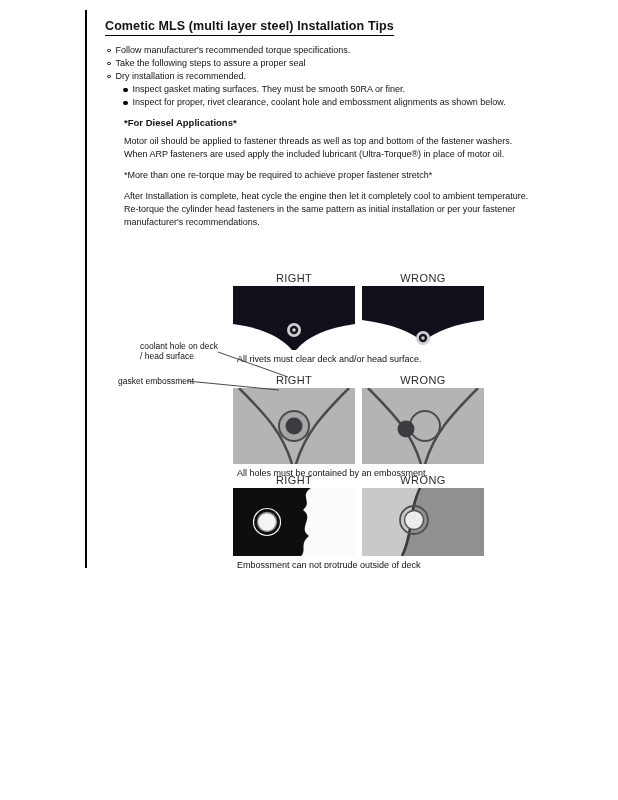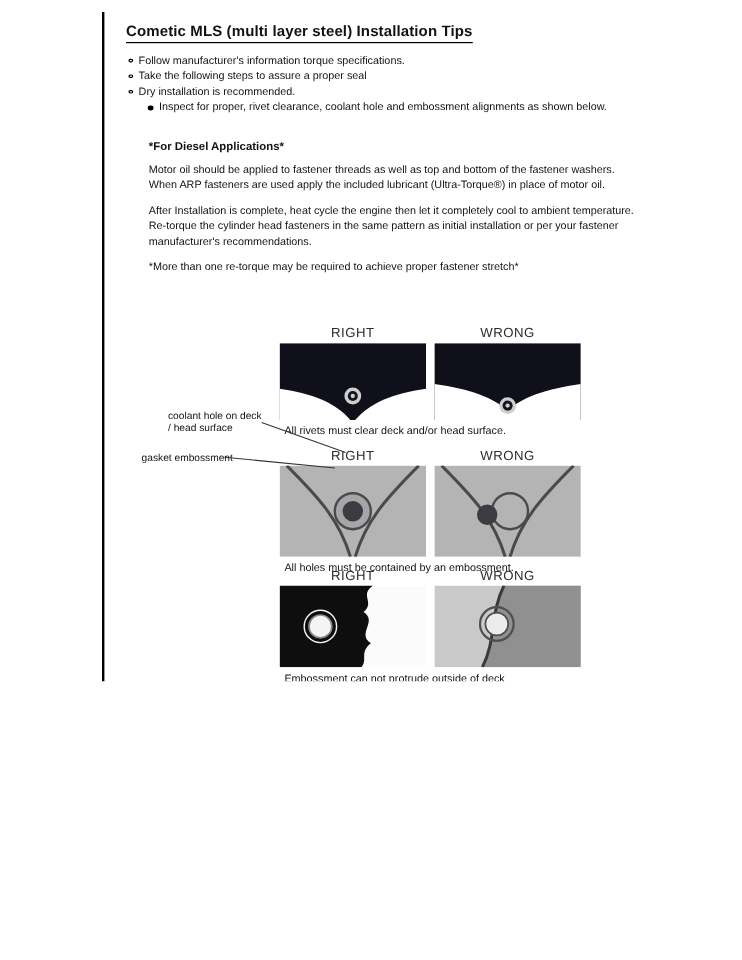--- a/index.html
+++ b/index.html
@@ -50,41 +50,45 @@
 
   <div class="left-rule"></div>
 
   <div class="title">
     <span>Cometic MLS (multi layer steel) Installation Tips</span>
   </div>
 
   <div class="tips">
     <div class="tip">
       <span class="marker circ"></span>
-      <span>Follow manufacturer's information torque specifications.</span>
+      <span>Follow manufacturer's recommended torque specifications.</span>
     </div>
     <div class="tip">
       <span class="marker circ"></span>
       <span>Take the following steps to assure a proper seal</span>
     </div>
     <div class="tip">
       <span class="marker circ"></span>
       <span>Dry installation is recommended.</span>
     </div>
     <div class="tip sub">
       <span class="marker dot"></span>
+      <span>Inspect gasket mating surfaces.  They must be smooth 50RA or finer.</span>
+    </div>
+    <div class="tip sub">
+      <span class="marker dot"></span>
       <span>Inspect for proper, rivet clearance, coolant hole and embossment alignments as shown below.</span>
     </div>
   </div>
 
   <div class="diesel">
     <div class="diesel-heading">*For Diesel Applications*</div>
     <p class="para">Motor oil should be applied to fastener threads as well as top and bottom of the fastener washers. When ARP fasteners are used apply the included lubricant (Ultra-Torque®) in place of motor oil.</p>
+    <p class="para">*More than one re-torque may be required to achieve proper fastener stretch*</p>
     <p class="para">After Installation is complete, heat cycle the engine then let it completely cool to ambient temperature. Re-torque the cylinder head fasteners in the same pattern as initial installation or per your fastener manufacturer's recommendations.</p>
-    <p class="para">*More than one re-torque may be required to achieve proper fastener stretch*</p>
   </div>
 
   <div class="diag-row" style="top:227px">
     <div class="labels">
       <div class="dlabel">RIGHT</div>
       <div class="dlabel">WRONG</div>
     </div>
     <div class="imgs">
       <svg width="122" height="64" viewBox="0 0 122 64">
         <rect width="122" height="64" fill="#10101b"></rect>

